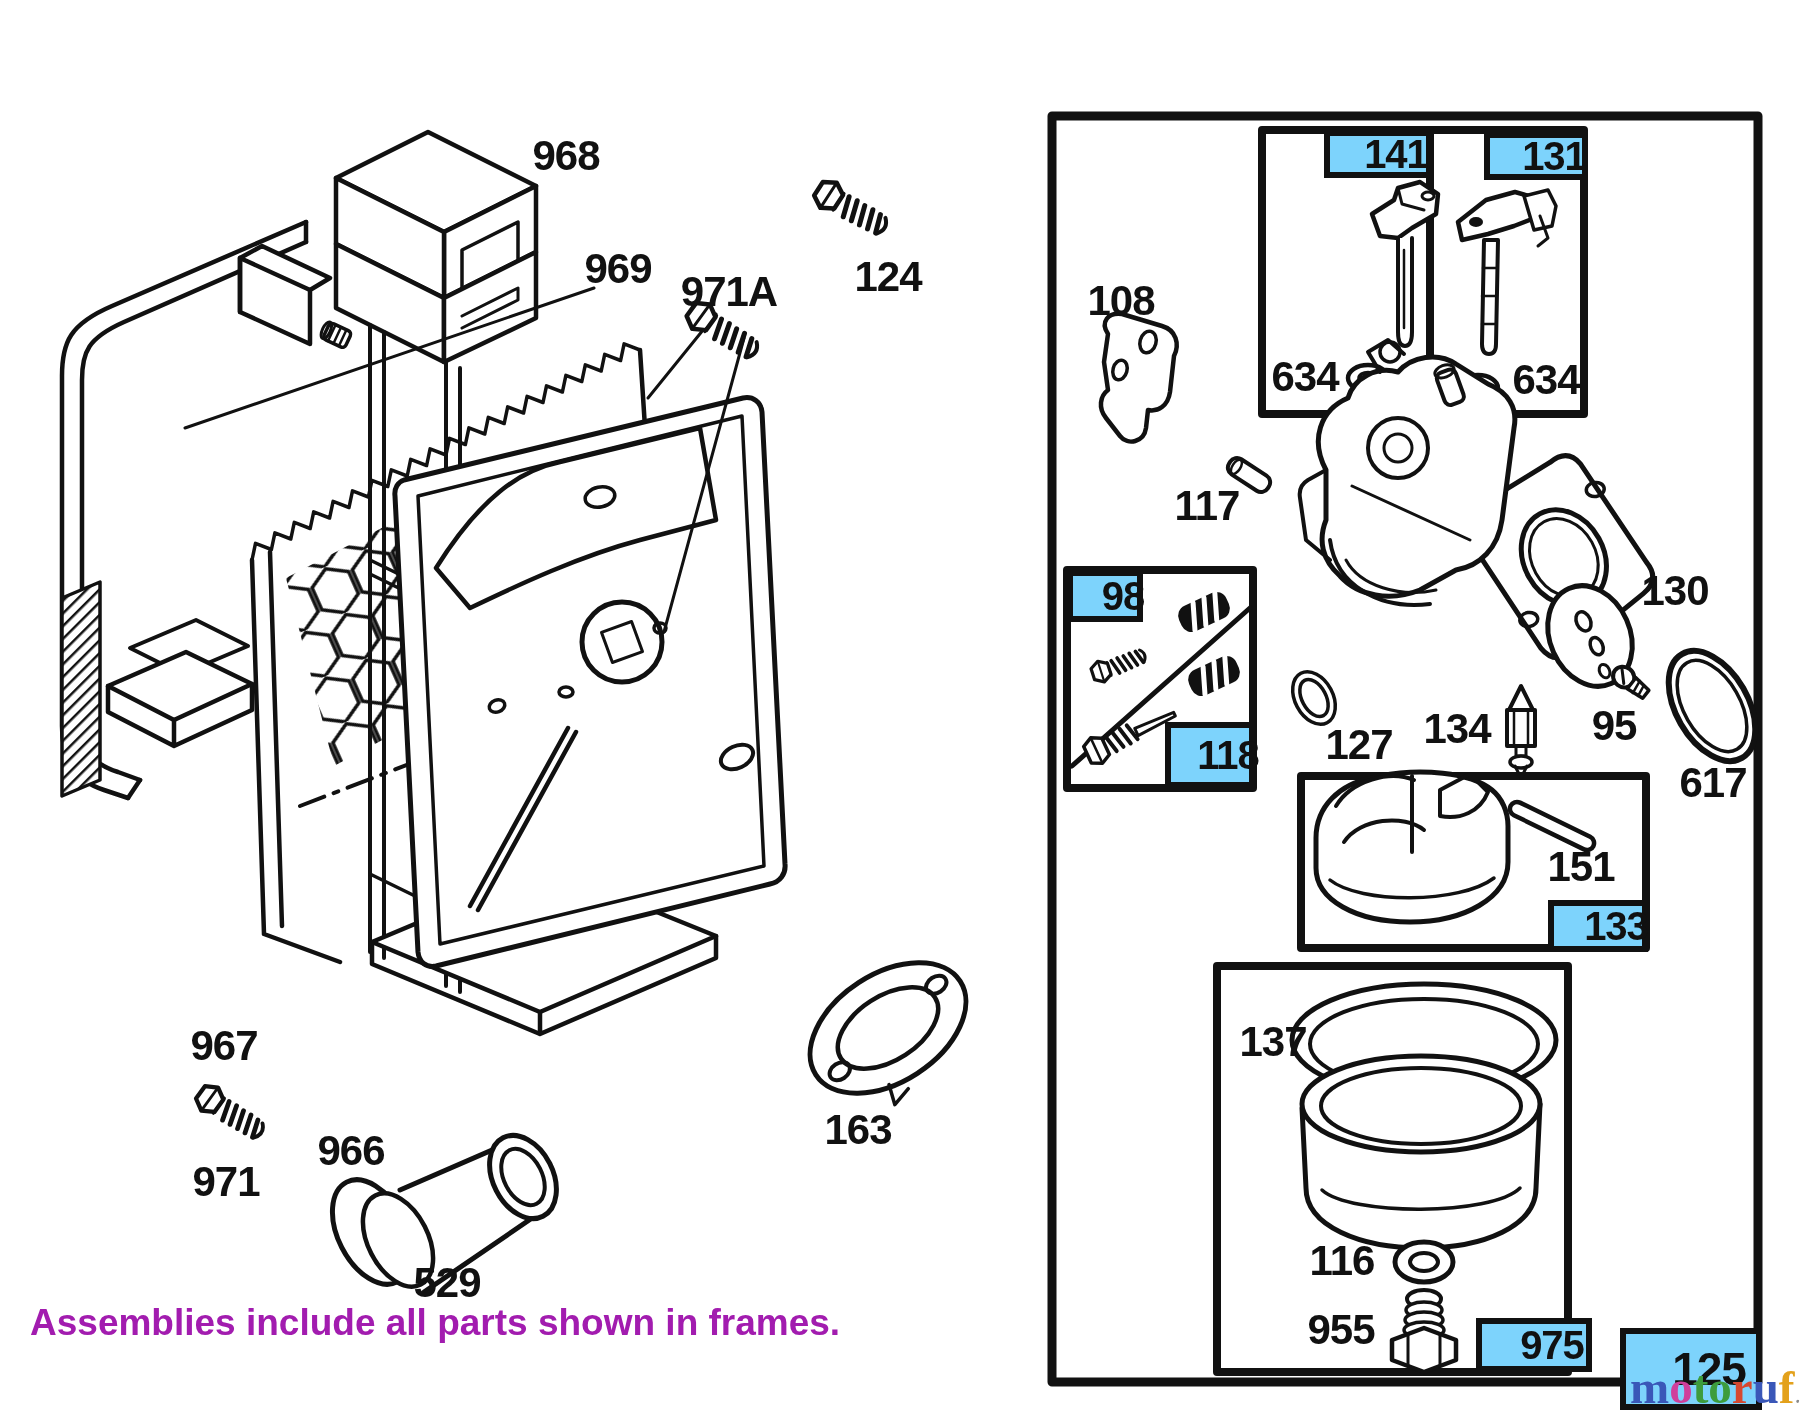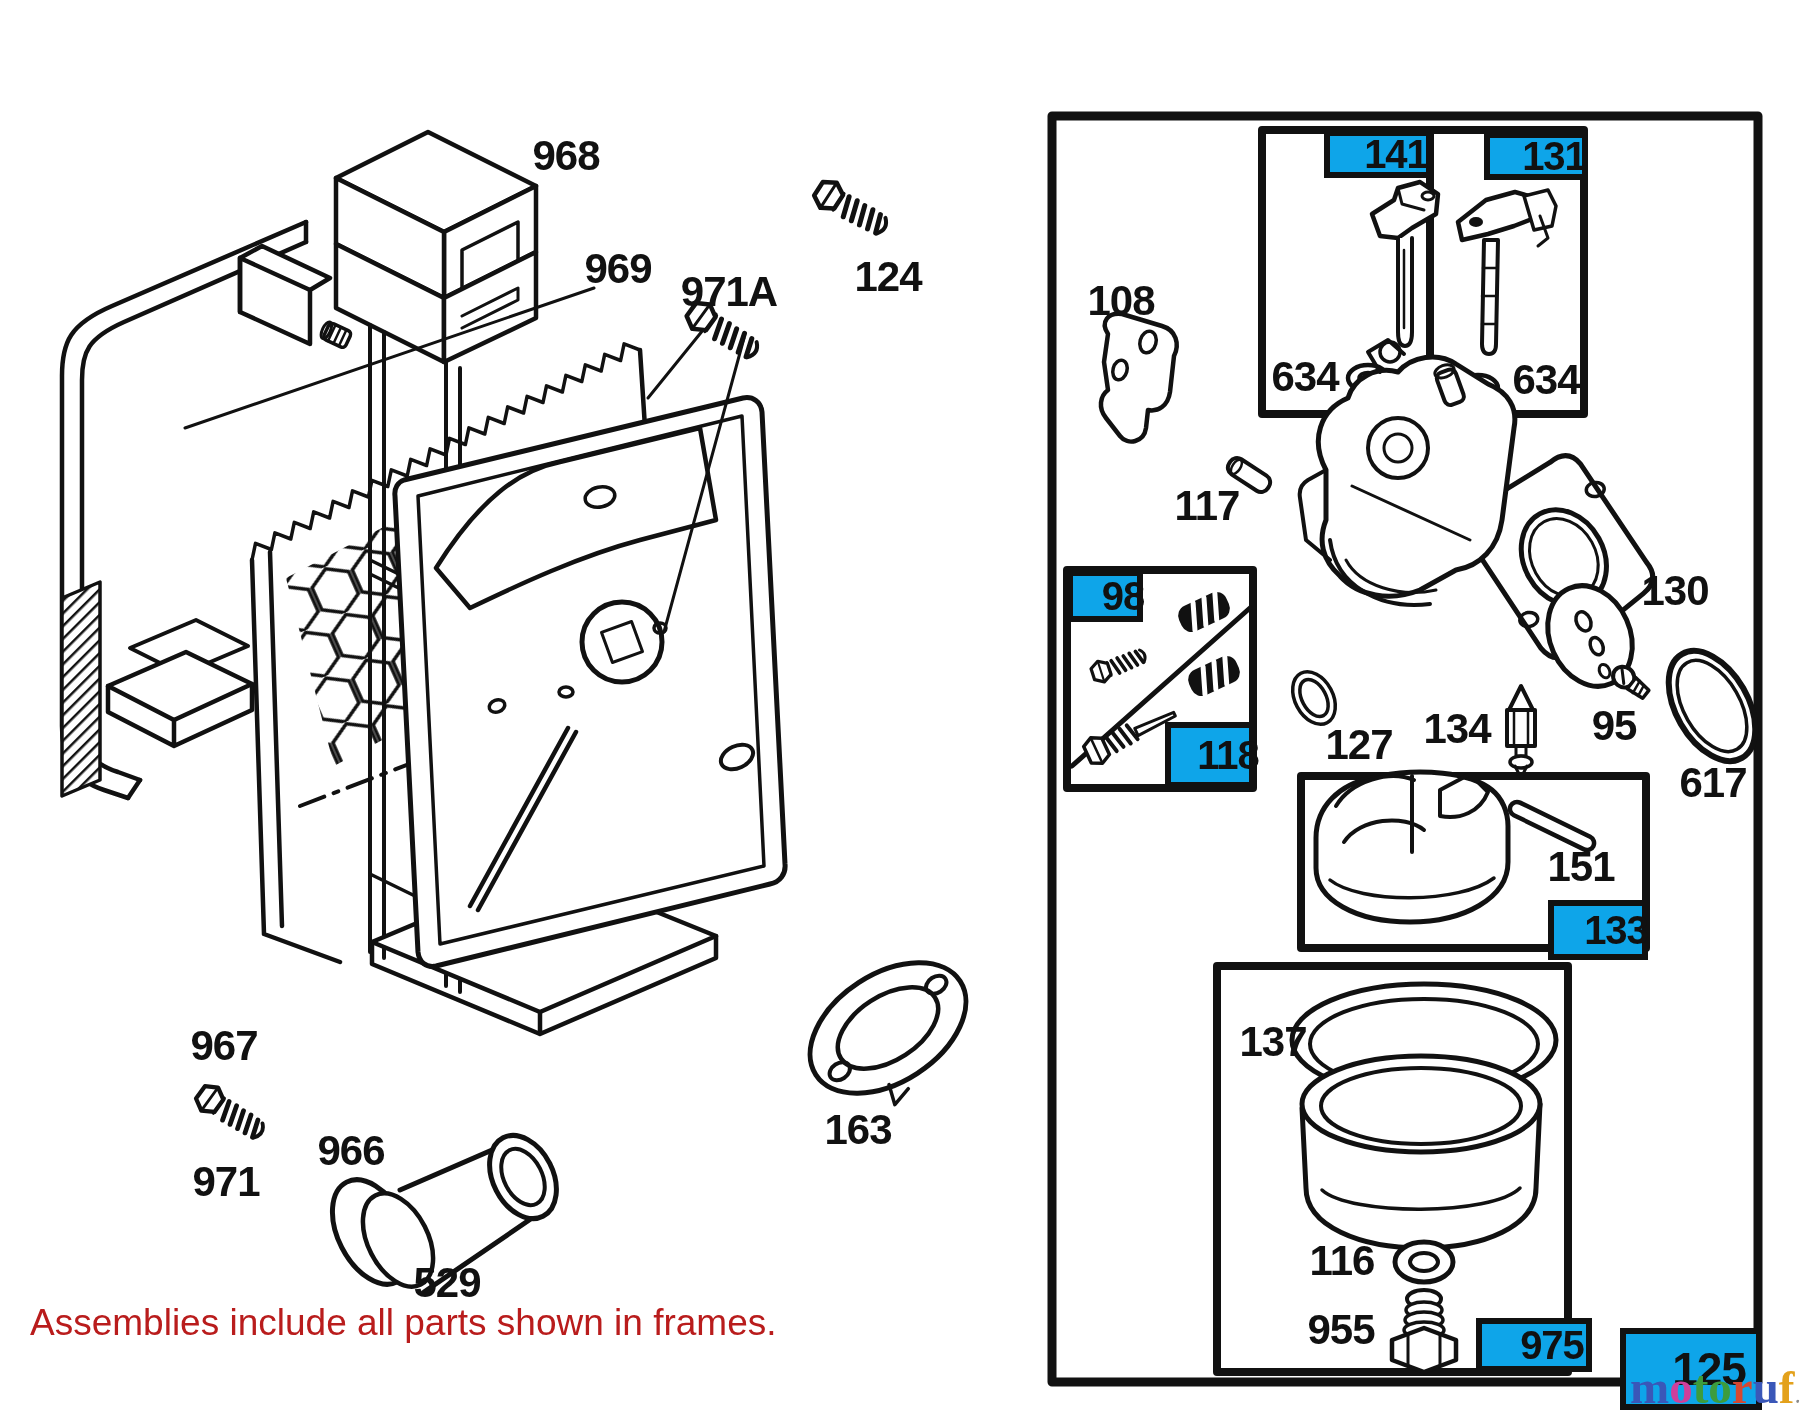--- a/index.html
+++ b/index.html
@@ -1,26 +1,26 @@
 <!DOCTYPE html>
 <html><head>
 <meta charset="utf-8">
 <style>
   html,body{margin:0;padding:0;background:#fff;}
   #stage{position:relative;width:1800px;height:1417px;background:#fff;overflow:hidden;
          font-family:"Liberation Sans",sans-serif;border-radius:22px;}
   #art{position:absolute;left:0;top:0;z-index:1;}
   .plabel{position:absolute;z-index:3;transform:translate(-50%,-50%);
           font-size:42px;font-weight:700;color:#111;white-space:nowrap;letter-spacing:-1px;}
-  .fbox{position:absolute;z-index:4;box-sizing:border-box;border:6px solid #111;background:#0ea5e9;
+  .fbox{position:absolute;z-index:4;box-sizing:border-box;border:6px solid #111;background:#7dd3fc;
         display:flex;align-items:center;justify-content:center;
         font-size:40px;font-weight:700;color:#111;letter-spacing:-1px;padding-left:36px;}
   .fbox.big{font-size:46px;}
   #footer-note{position:absolute;left:30px;top:1302px;z-index:3;
-               font-size:37px;font-weight:400;color:#b91c1c;white-space:nowrap;}
+               font-size:37px;font-weight:700;color:#a21caf;white-space:nowrap;}
   #watermark{position:absolute;left:1630px;top:1360px;z-index:5;white-space:nowrap;
              font-family:"Liberation Serif",serif;font-weight:700;font-size:47px;}
   #watermark .suffix{font-size:27px;font-weight:400;}
 </style>
 </head>
 <body>
 
 <div id="stage">
 
 <svg id="art" width="1800" height="1417" viewBox="0 0 1800 1417">
@@ -309,21 +309,21 @@
 <div class="plabel" style="left:1713px;top:783px">617</div>
 <div class="plabel" style="left:1581px;top:867px">151</div>
 <div class="plabel" style="left:1273px;top:1042px">137</div>
 <div class="plabel" style="left:1342px;top:1261px">116</div>
 <div class="plabel" style="left:1341px;top:1330px">955</div>
 
 <div class="fbox" style="left:1324px;top:130px;width:108px;height:48px">141</div>
 <div class="fbox" style="left:1484px;top:132px;width:104px;height:48px">131</div>
 <div class="fbox" style="left:1067px;top:570px;width:76px;height:52px">98</div>
 <div class="fbox" style="left:1165px;top:722px;width:90px;height:66px">118</div>
-<div class="fbox" style="left:1548px;top:900px;width:100px;height:60px">133</div>
+<div class="fbox" style="left:1548px;top:900px;width:100px;height:52px">133</div>
 <div class="fbox" style="left:1476px;top:1318px;width:116px;height:54px">975</div>
 <div class="fbox big" style="left:1620px;top:1328px;width:142px;height:82px">125</div>
 
 <div id="footer-note">Assemblies include all parts shown in frames.</div>
 
 <div id="watermark">
   <span style="color: rgb(58, 87, 184);">m</span><span style="color: rgb(207, 63, 155);">o</span><span style="color: rgb(61, 156, 61);">t</span><span style="color: rgb(61, 156, 61);">o</span><span style="color: rgb(214, 72, 48);">r</span><span style="color: rgb(58, 87, 184);">u</span><span style="color: rgb(227, 161, 27);">f</span><span class="suffix" style="color: rgb(138, 138, 138);">.de</span>
 </div>
 
 </div>

